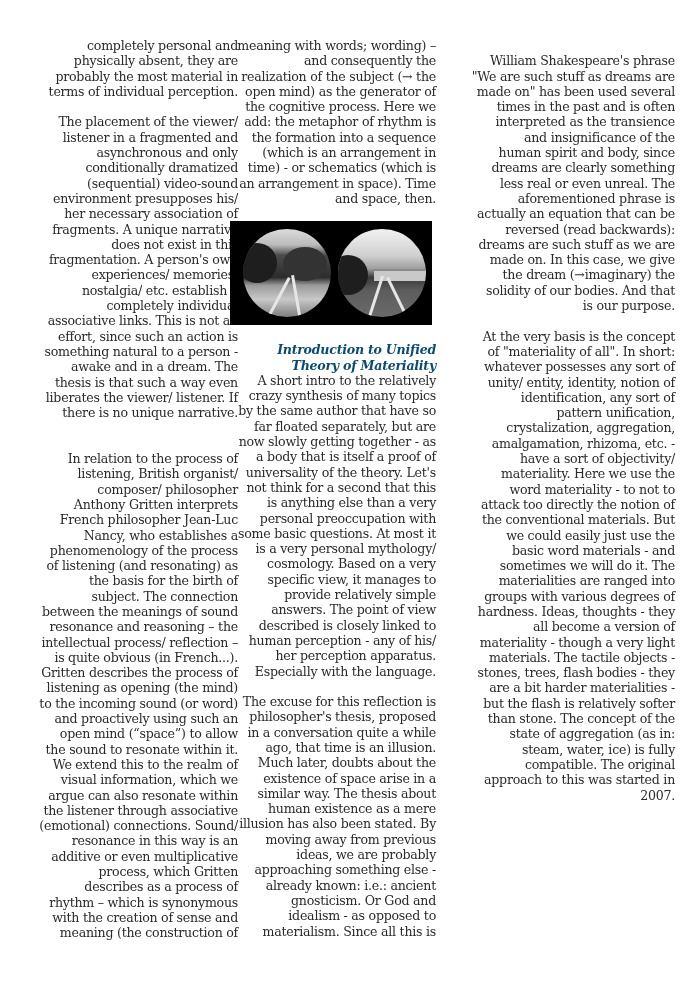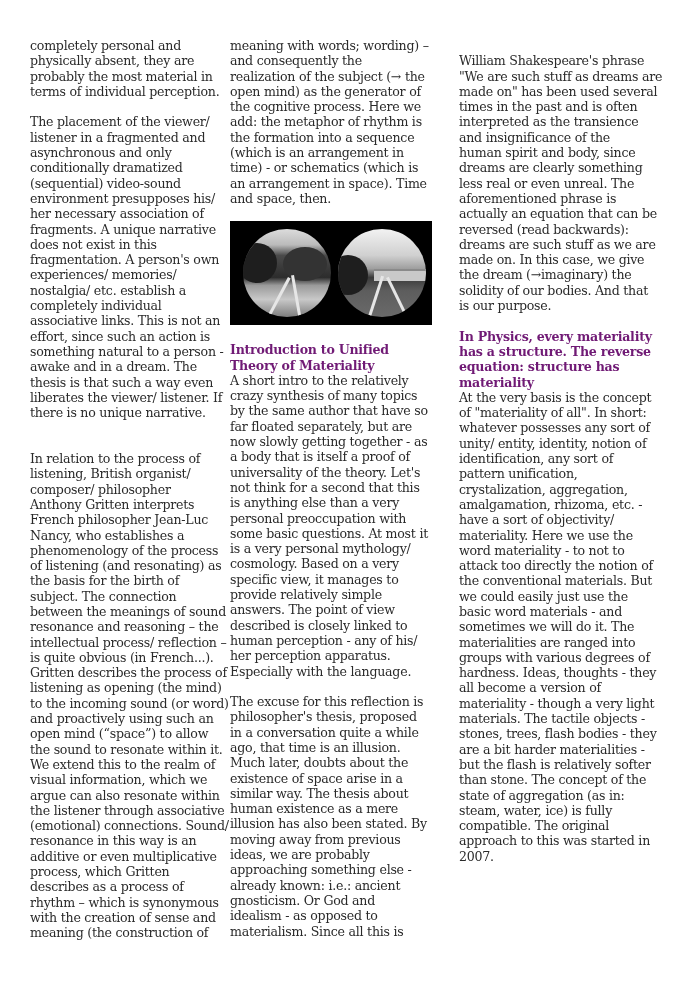--- a/index.html
+++ b/index.html
@@ -6,28 +6,29 @@
   body { width: 690px; height: 994px; position: relative; overflow: hidden; }
   .col {
     position: absolute;
     top: 38px;
     font-family: "DejaVu Serif", "Liberation Serif", serif;
     font-size: 12.6px;
     line-height: 15.3px;
     color: #2a2a2a;
     letter-spacing: -0.25px;
     word-spacing: 0px;
+    text-align: right;
   }
   .col1 { left: 30px; width: 208px; }
   .col2 { left: 230px; width: 206px; }
   .col3 { left: 459px; width: 216px; }
   .col p { margin: 0; white-space: pre-line; }
   .gap { height: 15.3px; }
   .gap2 { height: 30.6px; }
-  .heading { font-weight: bold; color: #701a75; }
+  .heading { font-weight: bold; color: #0c4a6e; font-style: italic; }
   .figure {
     width: 202px; height: 104px; background: #000; position: relative;
     margin-top: 15px; margin-bottom: 17px; overflow: hidden;
   }
   .lens {
     position: absolute; top: 8px; width: 88px; height: 88px; border-radius: 50%;
     overflow: hidden;
   }
   .lens.left { left: 13px; background: linear-gradient(180deg,#dcdcdc 0%,#bbb 18%,#4a4a4a 30%,#2c2c2c 55%,#9a9a9a 64%,#c8c8c8 80%,#7d7d7d 100%); }
   .lens.right { left: 108px; background: linear-gradient(180deg,#f2f2f2 0%,#d0d0d0 30%,#9f9f9f 45%,#3a3a3a 55%,#5d5d5d 70%,#6a6a6a 100%); }
@@ -179,24 +180,20 @@
 less real or even unreal. The
 aforementioned phrase is
 actually an equation that can be
 reversed (read backwards):
 dreams are such stuff as we are
 made on. In this case, we give
 the dream (→imaginary) the
 solidity of our bodies. And that
 is our purpose.</p>
   <div class="gap"></div>
-  <p class="heading">In Physics, every materiality
-has a structure. The reverse
-equation: structure has
-materiality</p>
   <p>At the very basis is the concept
 of "materiality of all". In short:
 whatever possesses any sort of
 unity/ entity, identity, notion of
 identification, any sort of
 pattern unification,
 crystalization, aggregation,
 amalgamation, rhizoma, etc. -
 have a sort of objectivity/
 materiality. Here we use the

